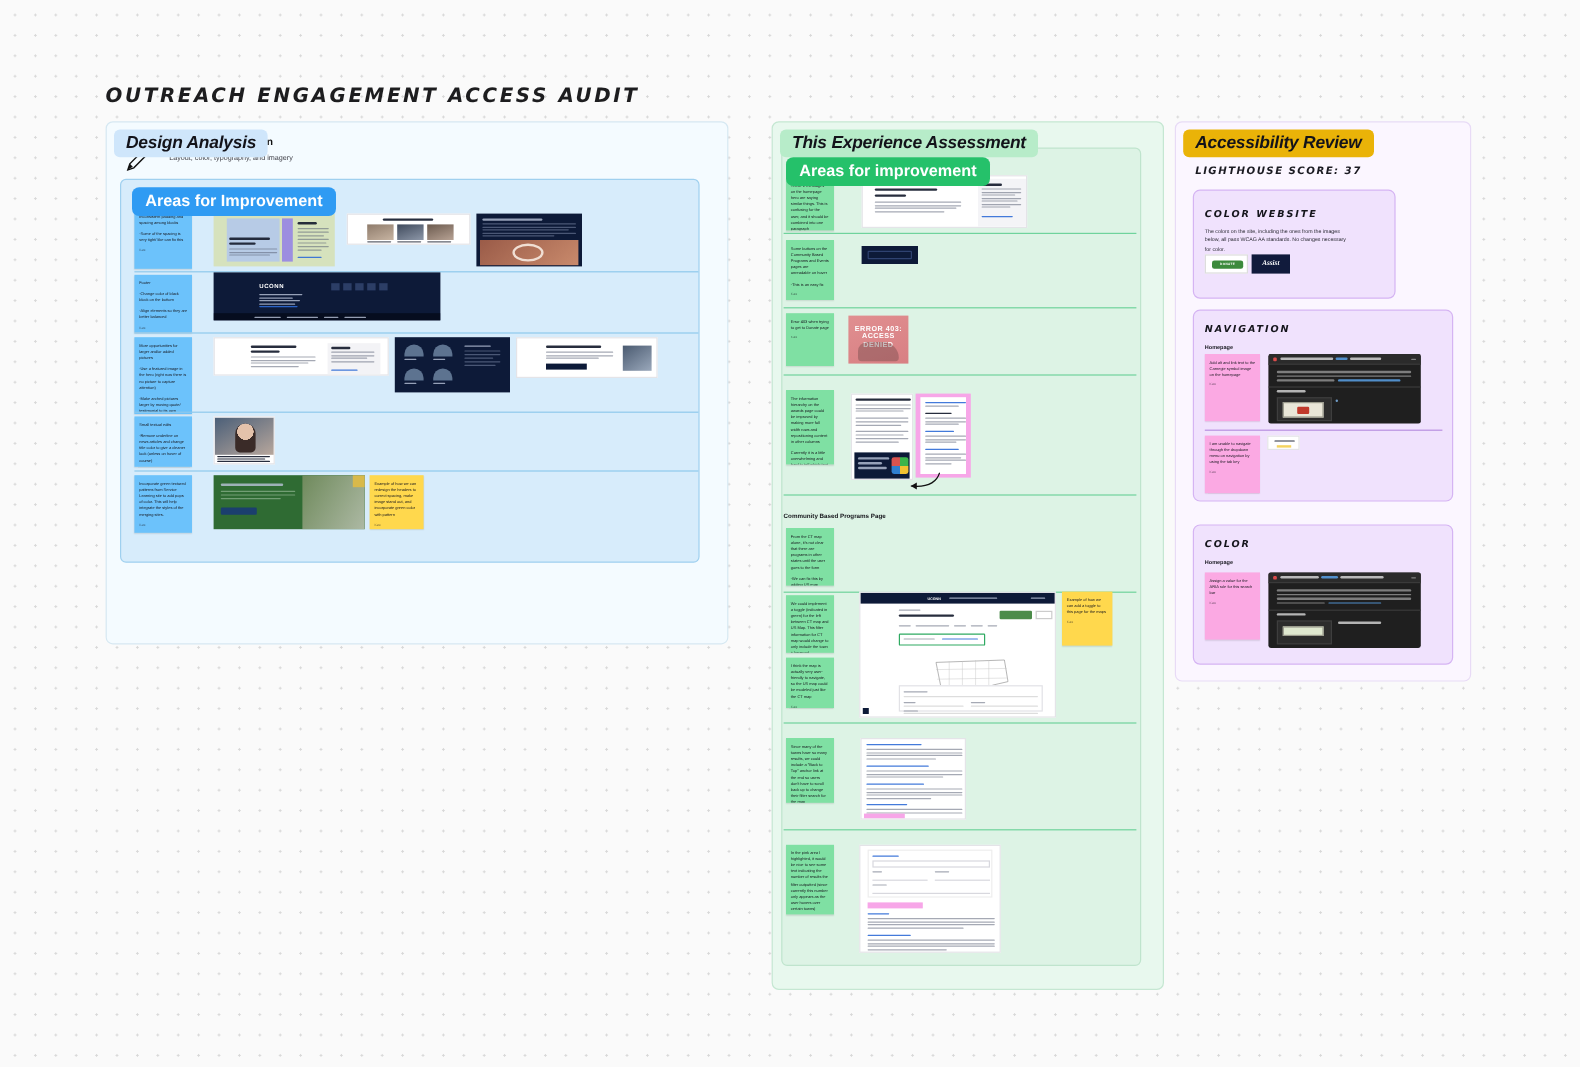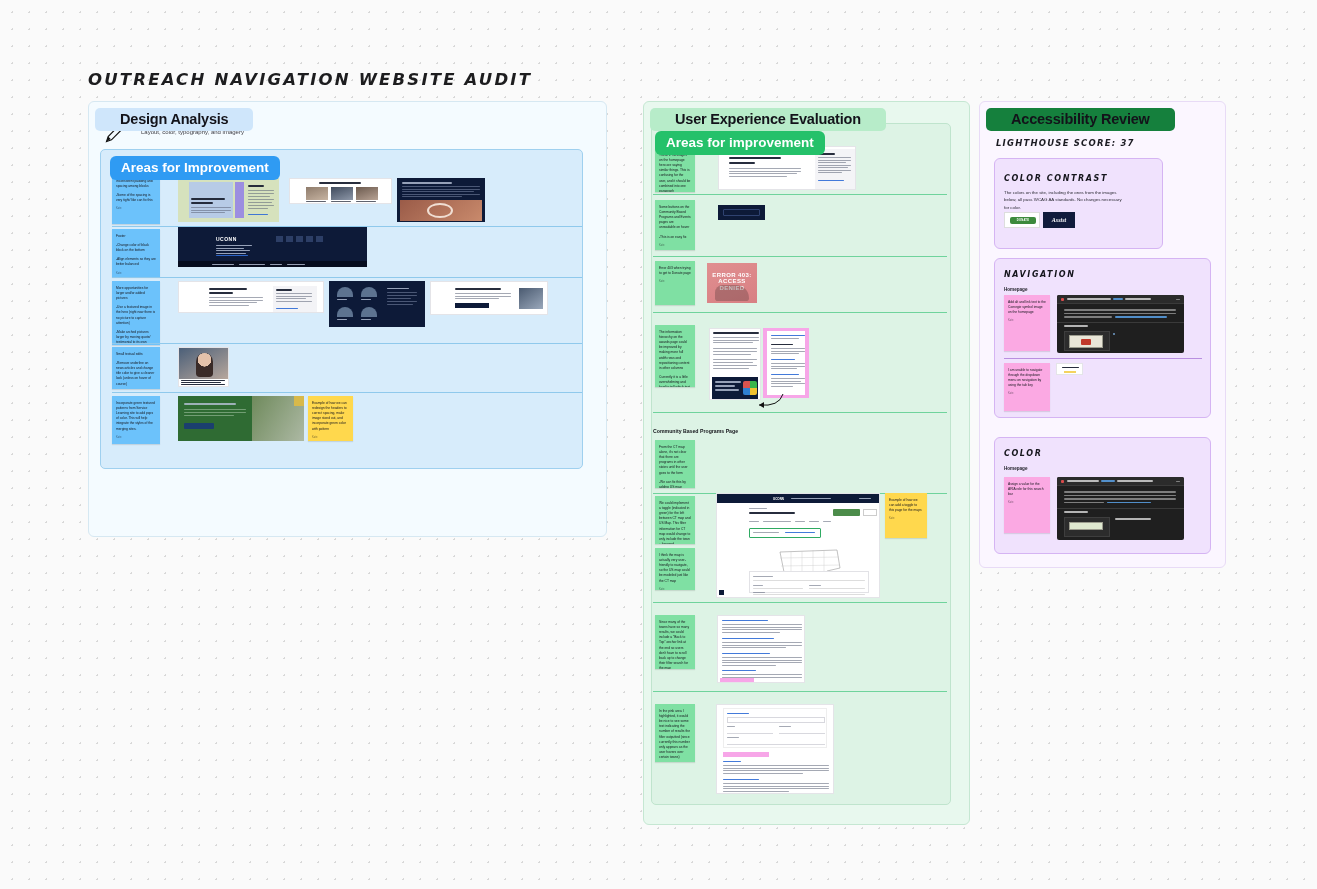--- a/index.html
+++ b/index.html
@@ -25,28 +25,29 @@
     letter-spacing: 2.2px;
     color: #1d1d1f;
     white-space: nowrap;
   }
 
   
   .frame { position: absolute; border-radius: 6px; }
   .frame-label {
     position: absolute;
     top: 8px; left: 8px;
-    padding: 3px 25px 4px;
+    padding: 3px 10px 4px;
     border-radius: 5px;
     font-size: 14.5px;
     font-weight: 700;
     color: #13131a;
     letter-spacing: -0.2px;
     white-space: nowrap;
     z-index: 6;
+    font-style: italic;
   }
 
   
   #design-frame {
     left: 88px; top: 101px; width: 519px; height: 436px;
     background: #f4fbff;
     border: 1px solid #d6e8f2;
   }
   #design-label { background: #cfe6fb; }
   .design-subtitle {
@@ -127,21 +128,21 @@
     position: absolute;
     font-size: 5.2px; font-weight: 700; color: #14141a;
     white-space: nowrap;
   }
 
   
   #a11y-frame {
     left: 979px; top: 101px; width: 247px; height: 467px;
     background: #fbf6ff; border: 1px solid #e8dbf6;
   }
-  #a11y-label { background: #15803d; }
+  #a11y-label { background: #eab308; }
   .lighthouse {
     position: absolute; left: 996px; top: 138px;
     font-family: "DejaVu Sans", sans-serif;
     font-style: italic; font-weight: 700;
     font-size: 8.5px; letter-spacing: 1.2px; color: #1b1b22;
     white-space: nowrap;
   }
   .a11y-card {
     position: absolute;
     background: #f0e2fd;
@@ -188,21 +189,21 @@
 
   
   .ph { position:absolute; background:#cfcfd6; }
   .ph.photo1 { background:linear-gradient(160deg,#8e7b6b,#c7b4a2); }
   .ph.photo2 { background:linear-gradient(160deg,#3f4a5c,#8d97a8); }
   .ph.photo3 { background:linear-gradient(160deg,#6b5a4e,#b7a294); }
 </style>
 </head>
 <body>
 
-<div class="board-title">OUTREACH NAVIGATION WEBSITE AUDIT</div>
+<div class="board-title">OUTREACH ENGAGEMENT ACCESS AUDIT</div>
 
 <div class="frame" id="design-frame"></div>
 <div class="frame-label" id="design-label" style="left:95px; top:108px;">Design Analysis</div>
 <div class="design-subtitle">al Evaluation</div>
 <div class="design-desc">Layout, color, typography, and imagery</div>
 
 <svg class="pencil" viewBox="0 0 24 24">
   <path d="M18 2 L22 6 L9 19 L3 21 L5 15 Z" fill="none" stroke="#111" stroke-width="1.4"></path>
   <path d="M3 21 L5 15 L8 18 Z" fill="#111"></path>
 </svg>
@@ -355,21 +356,21 @@
   <div style="position:absolute;left:6px;top:27px;width:30px;height:6px;background:#1b3f6e;border-radius:1px;"></div>
   <div style="position:absolute;right:0;top:0;width:52px;height:45px;background:linear-gradient(120deg,#6f8a5c,#adb9a4);"></div>
   <div style="position:absolute;right:0;top:0;width:10px;height:10px;background:#d8b94a;"></div>
 </div>
 <div class="note note-yellow" style="left:308px; top:396px; width:45px; height:45px;">
   <div class="np">Example of how we can redesign the headers to correct spacing, make image stand out, and incorporate green color with pattern</div>
   <div class="nfoot">Kate</div>
 </div>
 
 <div class="frame" id="ux-frame"></div>
-<div class="frame-label" id="ux-label" style="left:650px; top:108px;">User Experience Evaluation</div>
+<div class="frame-label" id="ux-label" style="left:650px; top:108px;">This Experience Assessment</div>
 <div class="inner-card" id="ux-inner"></div>
 <div class="pill" id="ux-pill">Areas for improvement</div>
 
 <div class="note note-green" style="left:655px; top:148px; width:40px; height:44px;">
   <div class="np">These 2 messages on the homepage hero are saying similar things. This is confusing for the user, and it should be combined into one paragraph</div>
 
 </div>
 <div class="thumb thumb-white" style="left:718px; top:146px; width:138px; height:44px;">
   <div style="position:absolute;left:4px;top:4px;width:86px;height:36px;background:#fff;"></div>
   <div class="tline hd" style="left:10px;top:10px;width:52px;height:2px;"></div>
@@ -568,21 +569,21 @@
   <div class="tline" style="left:6px;top:80.5px;width:106px;height:1px;"></div>
   <div class="tline" style="left:6px;top:83px;width:106px;height:1px;"></div>
   <div class="tline" style="left:6px;top:85.5px;width:66px;height:1px;"></div>
 </div>
 
 <div class="frame" id="a11y-frame"></div>
 <div class="frame-label" id="a11y-label" style="left:986px; top:108px;">Accessibility Review</div>
 <div class="lighthouse">LIGHTHOUSE SCORE: 37</div>
 
 <div class="a11y-card" style="left:994px; top:158px; width:169px; height:91px;"></div>
-<div class="a11y-head" style="left:1004px; top:174px;">COLOR CONTRAST</div>
+<div class="a11y-head" style="left:1004px; top:174px;">COLOR WEBSITE</div>
 <div class="a11y-body" style="left:1004px; top:189px; width:123px;">The colors on the site, including the ones from the images below, all pass WCAG AA standards. No changes necessary for color.</div>
 <div class="swatch-white" style="left:1004px; top:212px; width:36px; height:16px;">
   <div class="btn-donate" style="left:5px; top:4px; width:26px; height:7px;">DONATE</div>
 </div>
 <div class="logo-assist" style="left:1043px; top:212px; width:32px; height:16px;">Assist</div>
 
 <div class="a11y-card" style="left:994px; top:258px; width:217px; height:160px;"></div>
 <div class="a11y-head" style="left:1004px; top:270px;text-align:center;">NAVIGATION</div>
 <div class="a11y-sub" style="left:1004px; top:287px;">Homepage</div>
 

